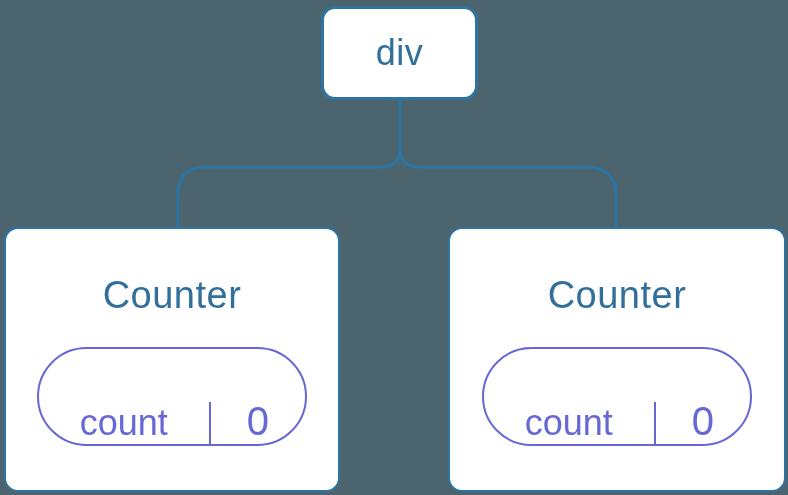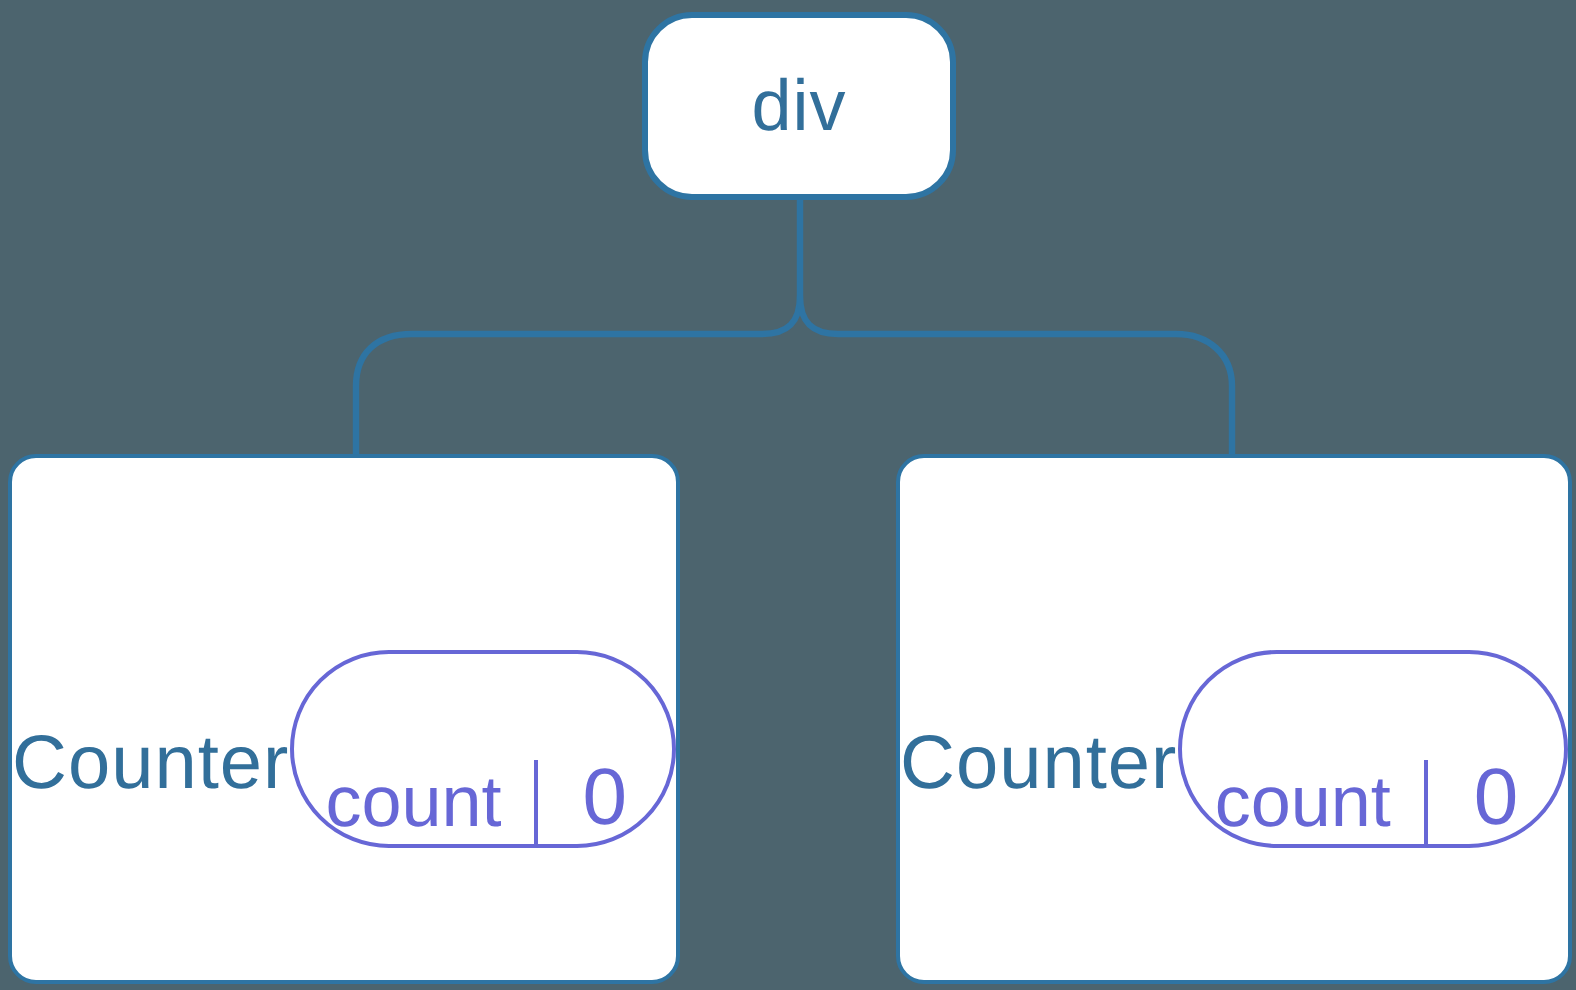--- a/index.html
+++ b/index.html
@@ -32,37 +32,37 @@
     stroke: var(--line-blue);
     stroke-width: 3.2;
     stroke-linejoin: round;
   }
   .node-root {
     position: absolute;
     left: 321px; top: 6px;
     width: 157px; height: 94px;
     background: var(--card-fill);
     border: 3px solid var(--line-blue);
-    border-radius: 25px;
+    border-radius: 14px;
     display: flex; align-items: center; justify-content: center;
   }
   .node-root-label {
     font-size: 36px;
     font-weight: 500;
     color: var(--node-text);
     letter-spacing: 0.5px;
   }
   .card {
     position: absolute;
     top: 227px;
     height: 265px;
     background: var(--card-fill);
     border: 2.5px solid var(--line-blue);
     border-radius: 14px;
-    display: flex; flex-direction: row; align-items: center;
+    display: flex; flex-direction: column; align-items: center;
   }
   .card-left  { left: 4px;   width: 336px; }
   .card-right { left: 448px; width: 338px; }
   .card-title {
     margin: 44px 0 0 0;
     font-size: 38px;
     line-height: 44px;
     font-weight: 500;
     color: var(--node-text);
     letter-spacing: 0.5px;

